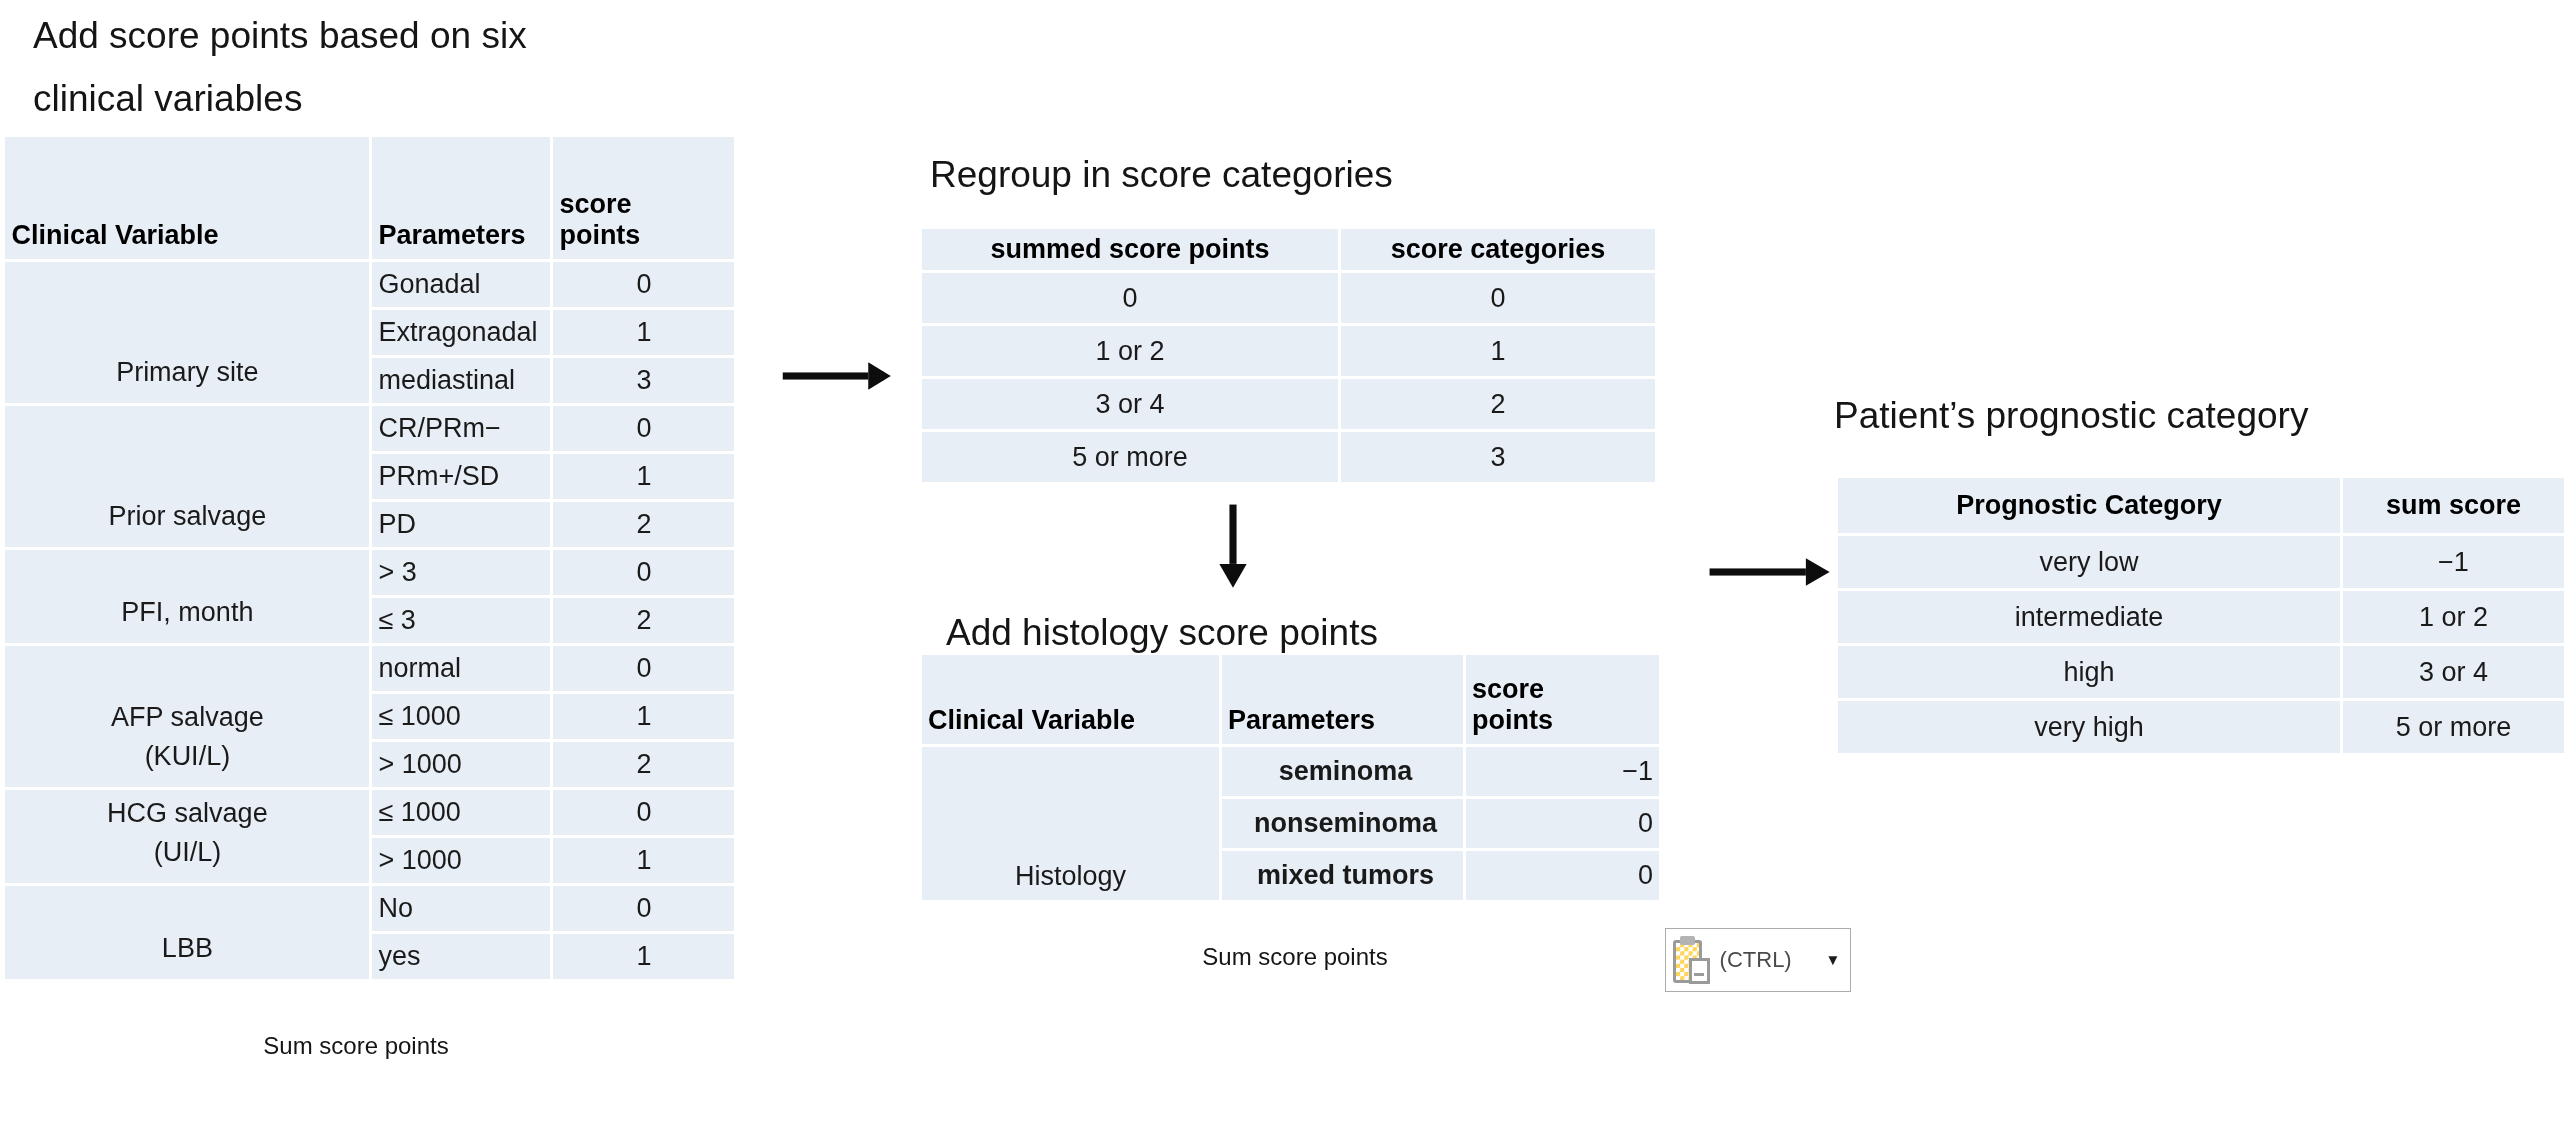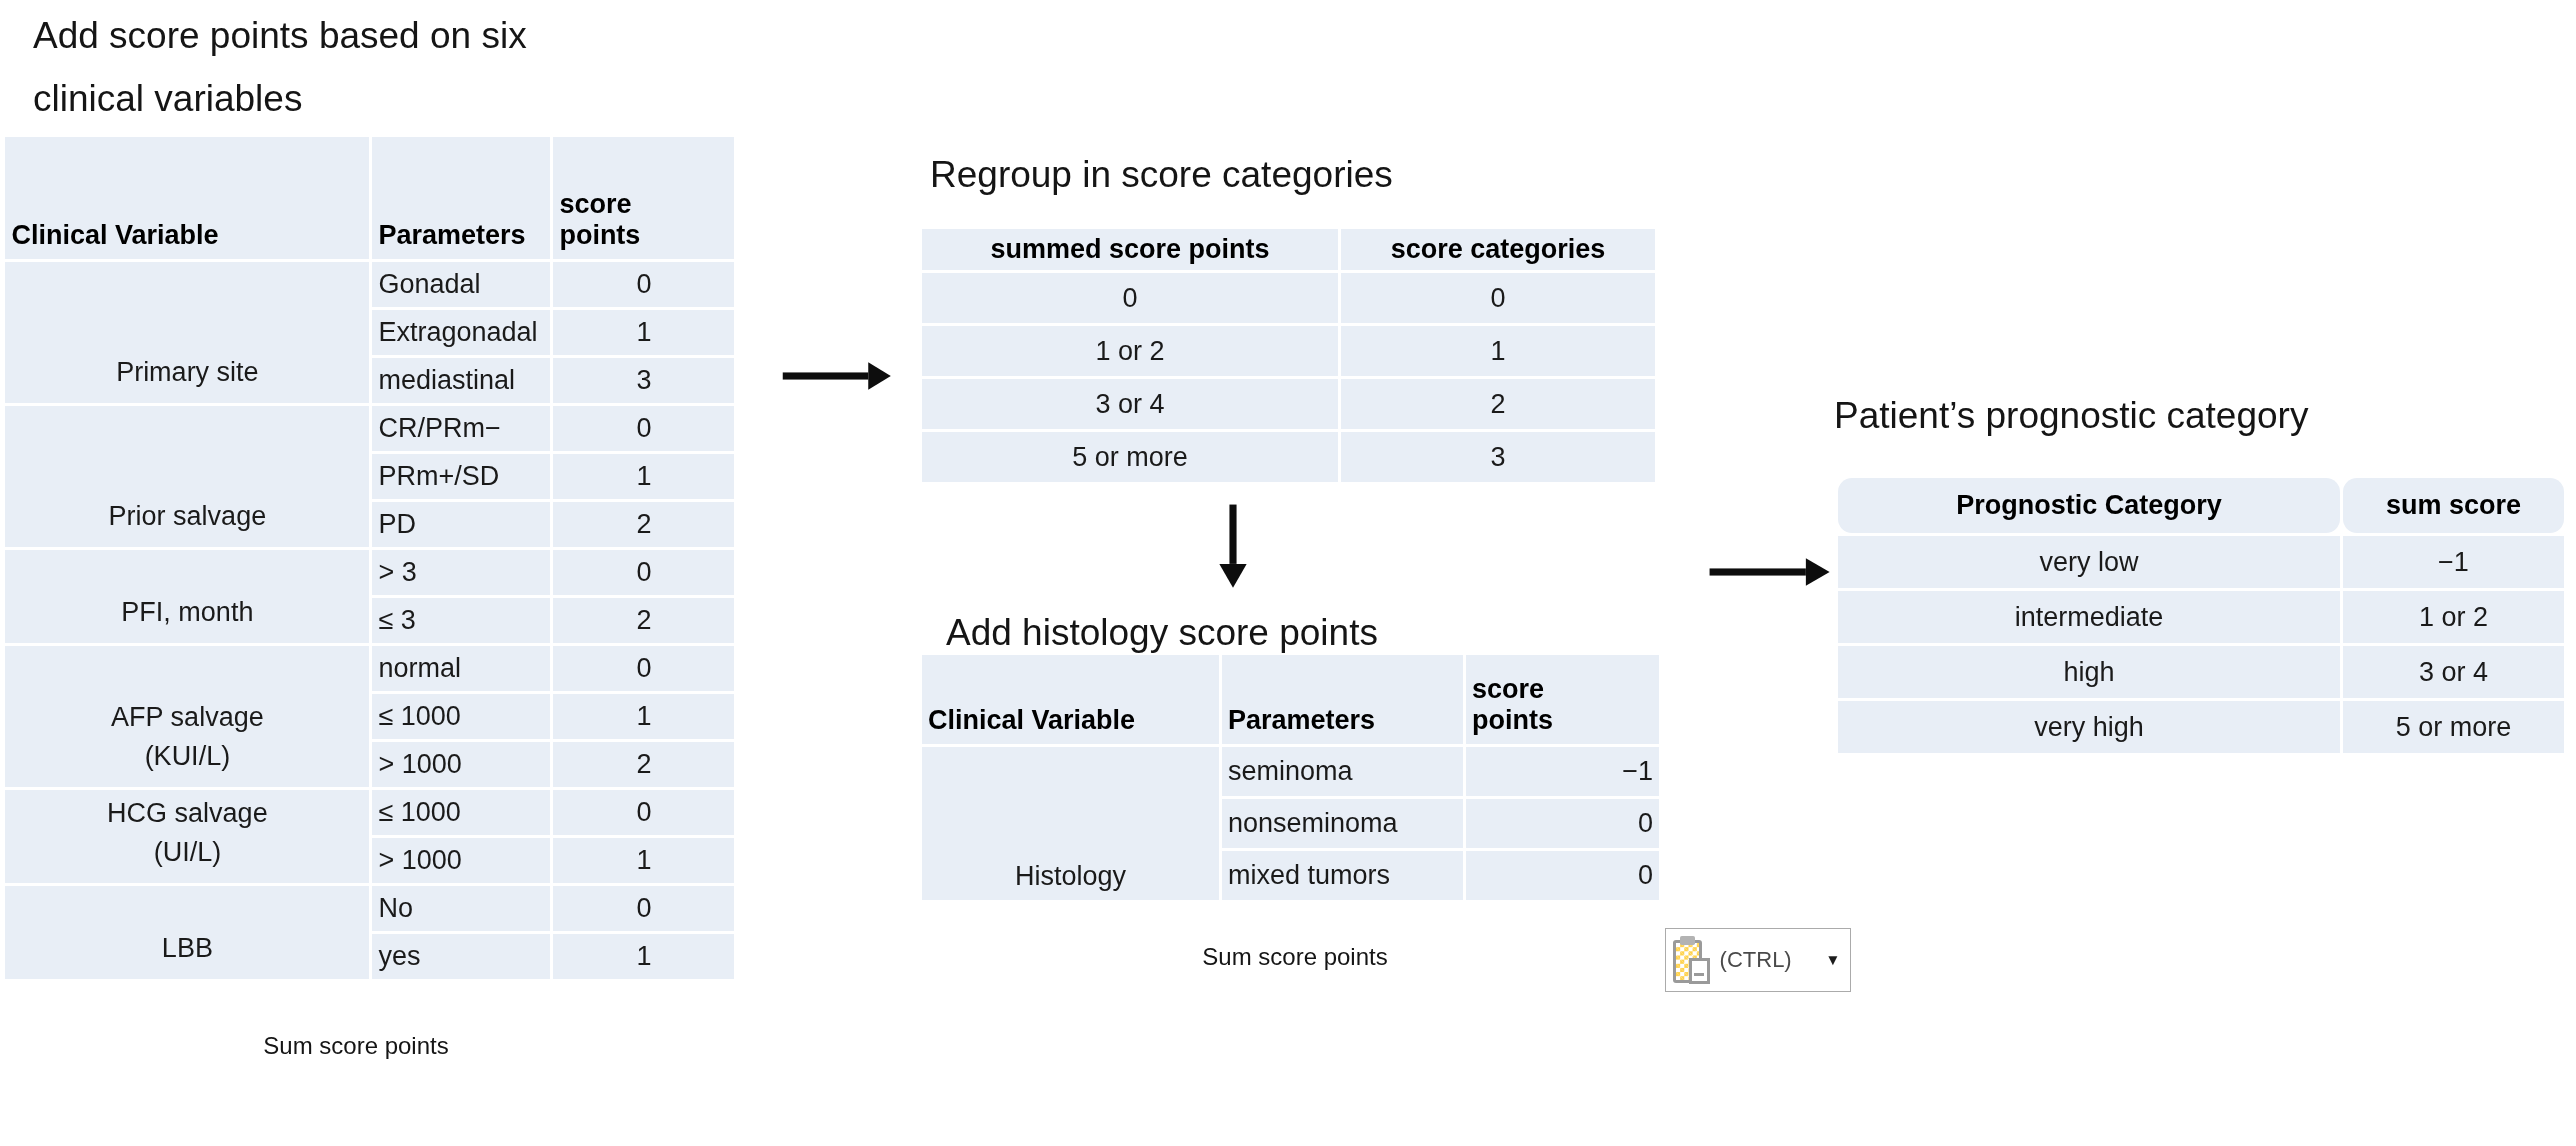--- a/index.html
+++ b/index.html
@@ -45,26 +45,26 @@
   .regroup-tbl .c2{width:314px;}
 
   
   .hist-tbl{left:919px;top:652px;}
   .hist-tbl th{height:89px;}
   .hist-tbl td{height:49px;}
   .hist-tbl .c1{width:297px;}
   .hist-tbl .c2{width:241px;}
   .hist-tbl .c3{width:193px;}
   .hist-tbl td.var{vertical-align:bottom;text-align:center;padding-bottom:8.3px;}
-  .hist-tbl td.par{text-align:left;padding-left:6px;}
+  .hist-tbl td.par{text-align:center;padding-left:6px;font-weight:bold;}
   .hist-tbl td.sc{text-align:right;padding-right:6px;}
 
   
   .prog-tbl{left:1835px;top:475px;}
-  .prog-tbl th{height:55px;text-align:center;vertical-align:middle;padding:0;border-radius:14px;}
+  .prog-tbl th{height:55px;text-align:center;vertical-align:middle;padding:0;}
   .prog-tbl td{height:52px;text-align:center;}
   .prog-tbl .c1{width:502px;}
   .prog-tbl .c2{width:221px;}
 
   .arrow-svg{position:absolute;fill:var(--arrow);}
 
   
   .paste-btn{left:1665px;top:928px;width:186px;height:64px;background:#fff;
     border:1.8px solid var(--button-border);display:flex;align-items:center;
     padding:0 9.5px 0 7.1px;cursor:pointer;}

